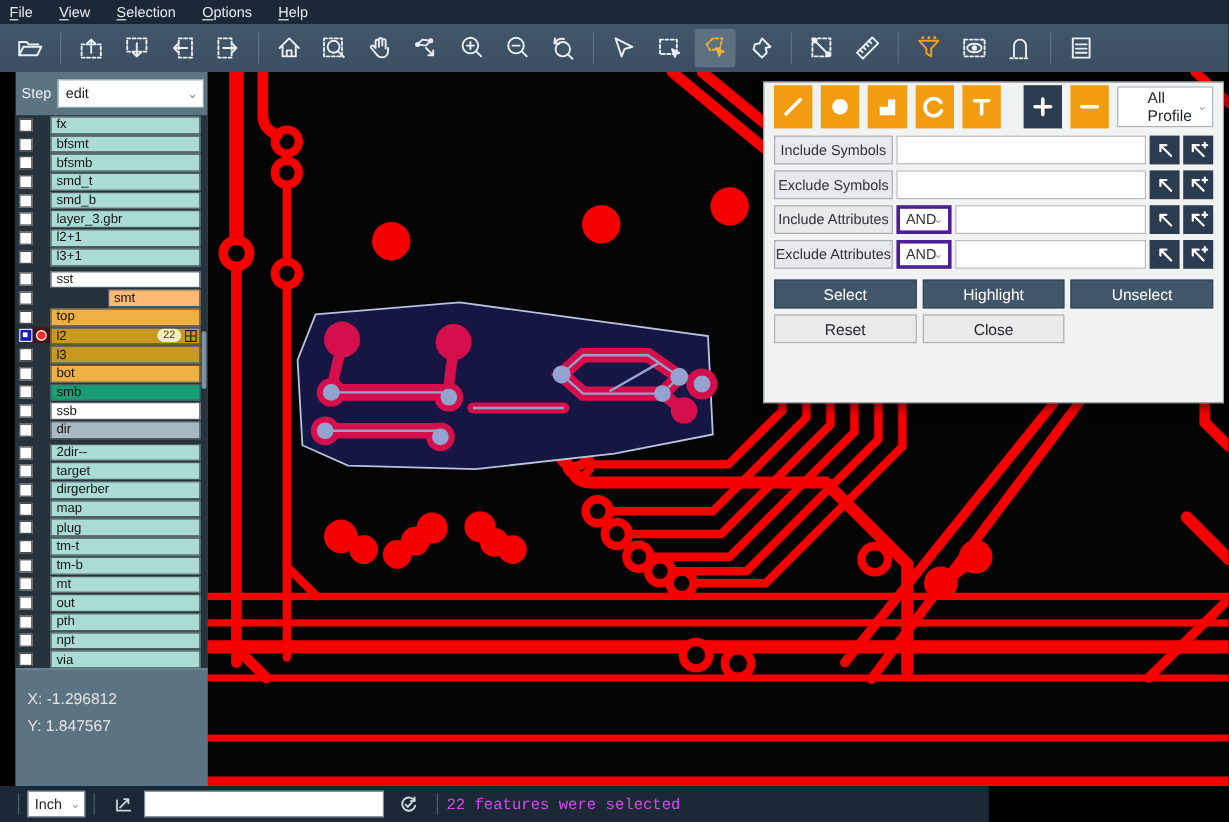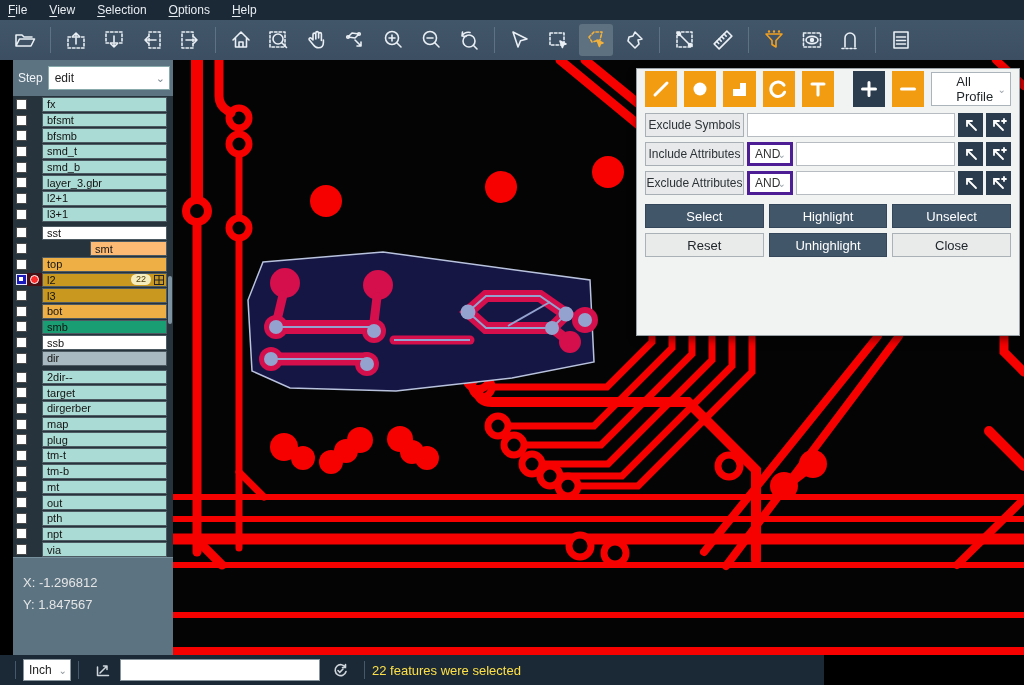--- a/index.html
+++ b/index.html
@@ -95,21 +95,21 @@
   .statusbar { position:absolute; left:0; top:655px; width:824px; height:30px; background:#1b2936;
                display:flex; align-items:center; padding-left:8px; }
   .ssep { width:1px; height:18px; background:#46586a; margin:0 7px; }
   .unit-select { width:48px; height:22px; background:#fff; border:1px solid #88949c; display:flex;
                  align-items:center; padding-left:5px; font-size:12px; color:#222; position:relative; }
   .unit-select .chev { position:absolute; right:3px; color:#8a949b; font-size:10px; }
   .angle-ic { margin:0 8px; display:flex; }
   .cmd-input { width:200px; height:22px; background:#fff; border:1px solid #88949c; font-size:12px;
                padding:0 5px; }
   .refresh-ic { margin:0 8px 0 12px; display:flex; }
-  .status-msg { color:#fde047; font-size:13px; }
+  .status-msg { color:#d946ef; font-size:13px;font-family:Liberation Mono, monospace; }
 </style>
 </head>
 <body>
 
 <div class="app">
 
   <div class="menubar">
       <span class="menu-item"><u>F</u>ile</span>
       <span class="menu-item"><u>V</u>iew</span>
       <span class="menu-item"><u>S</u>election</span>
@@ -581,20 +581,34 @@
             <path d="M5.5 12 H18.5"></path>
           </svg>
       </div>
       <div class="profile-select">
         <span>All Profile</span>
         <span class="chev">⌄</span>
       </div>
     </div>
 
     <div class="frow">
+      <div class="flabel">Include Symbols</div>
+      <input class="finput" value="" style="">
+      <div class="abtn">
+        <svg width="18" height="18">
+            <path d="M14 14 L5 5 M5 10 V5 H10"></path>
+          </svg>
+      </div>
+      <div class="abtn">
+        <svg width="18" height="18">
+            <path d="M13 14 L4 5 M4 10 V5 H9 M14 3 v4 M12 5 h4"></path>
+          </svg>
+      </div>
+    </div>
+    <div class="frow">
       <div class="flabel">Exclude Symbols</div>
       <input class="finput" value="" style="">
       <div class="abtn">
         <svg width="18" height="18">
             <path d="M14 14 L5 5 M5 10 V5 H10"></path>
           </svg>
       </div>
       <div class="abtn">
         <svg width="18" height="18">
             <path d="M13 14 L4 5 M4 10 V5 H9 M14 3 v4 M12 5 h4"></path>
@@ -636,21 +650,20 @@
             <path d="M13 14 L4 5 M4 10 V5 H9 M14 3 v4 M12 5 h4"></path>
           </svg>
       </div>
     </div>
 
     <div class="dlg-actions">
       <div class="dbtn dark">Select</div>
       <div class="dbtn dark">Highlight</div>
       <div class="dbtn dark">Unselect</div>
       <div class="dbtn light">Reset</div>
-      <div class="dbtn dark">Unhighlight</div>
       <div class="dbtn light">Close</div>
     </div>
   </div>
 
   <div class="statusbar">
     <div class="ssep"></div>
     <div class="unit-select">
       <span>Inch</span>
       <span class="chev">⌄</span>
     </div>

